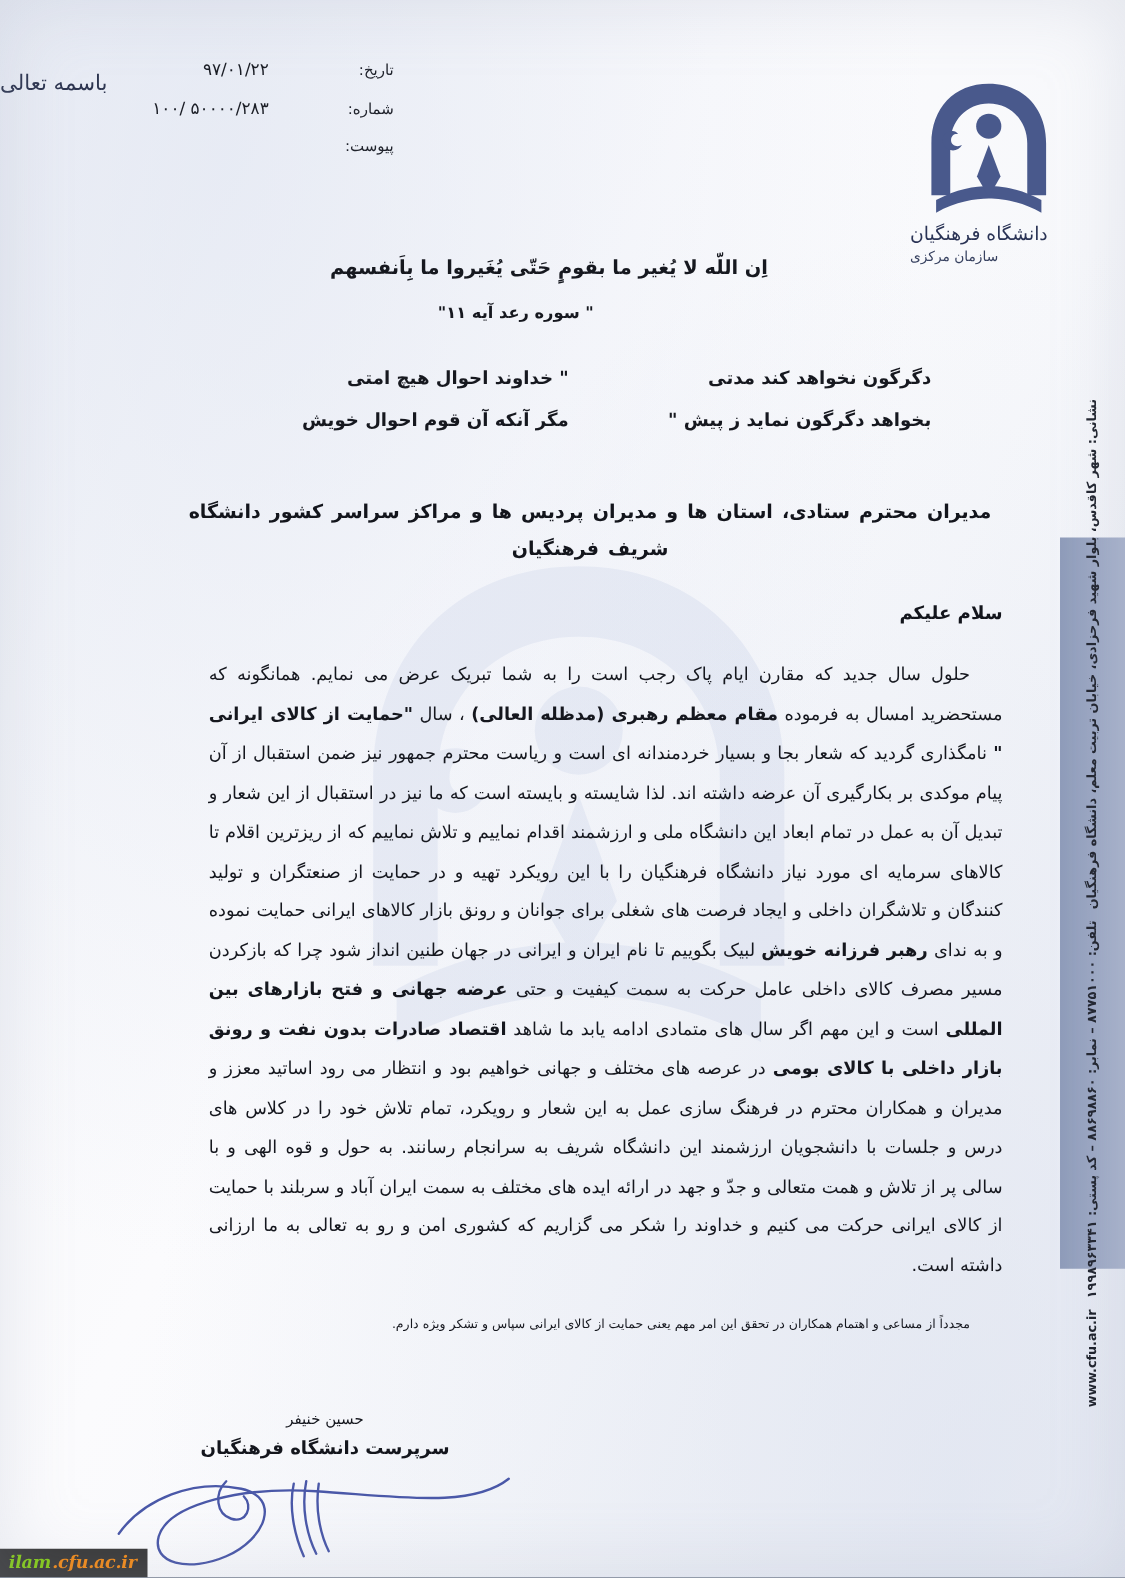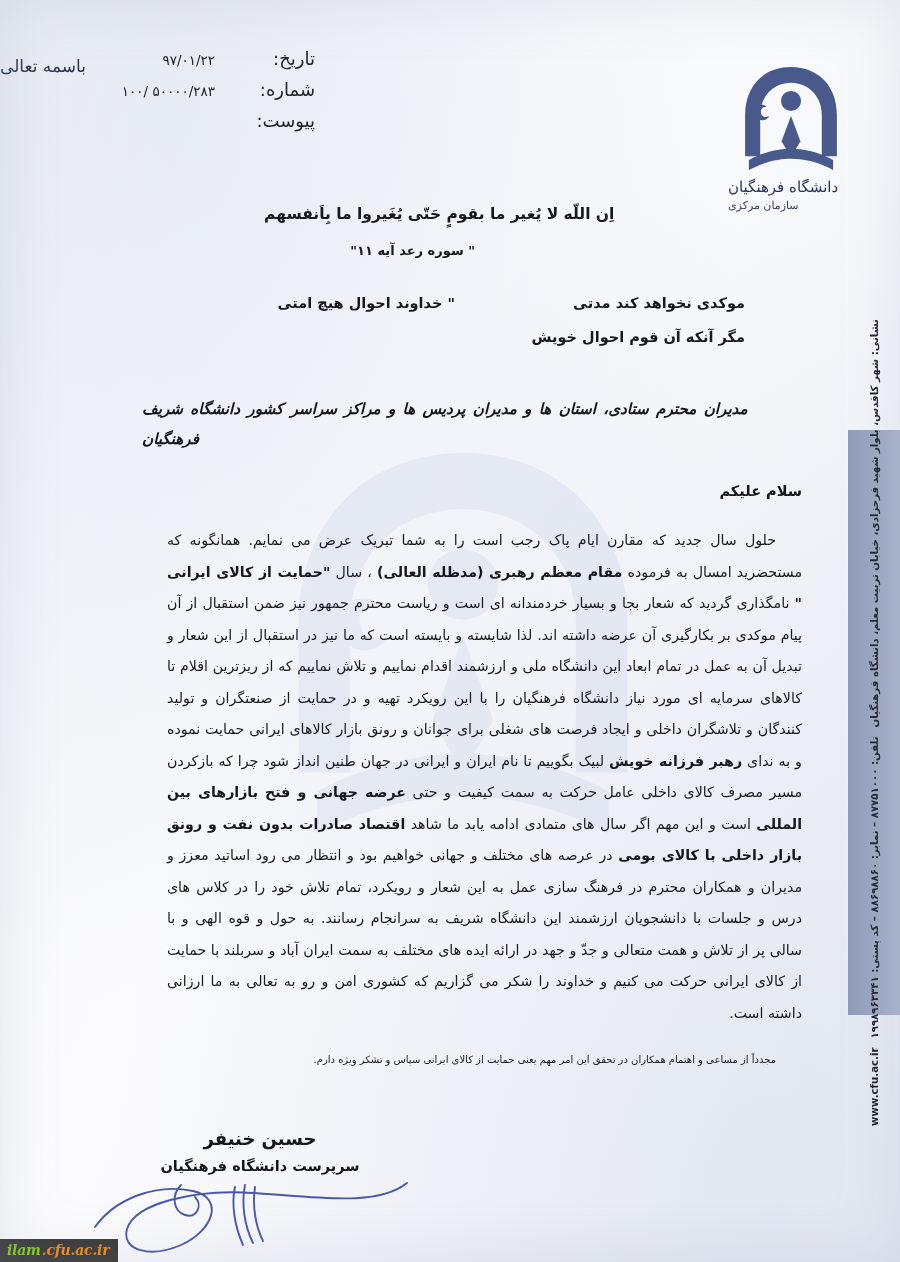--- a/index.html
+++ b/index.html
@@ -95,21 +95,21 @@
     direction: rtl;
   }
   .meta-row {
     display: flex;
     align-items: baseline;
     justify-content: flex-start;
     height: 31px;
   }
   .meta-label {
     width: 66px;
-    font-size: 18px;
+    font-size: 12px;
     color: #20232c;
     text-align: right;
     flex: none;
   }
   .meta-value {
     font-size: 13.5px;
     color: #1a1d25;
     padding-right: 34px;
     letter-spacing: .6px;
     white-space: nowrap;
@@ -179,23 +179,22 @@
 
   
   .addressee {
     position: absolute;
     top: 394px; right: 98px;
     width: 660px;
     font-size: 15.2px;
     font-weight: 700;
     color: #13151c;
     line-height: 2.0;
-    text-align: left;
+    text-align: center;
     word-spacing: 2px;
-    font-style: italic;
   }
 
   .salutation {
     position: absolute;
     top: 483px; right: 98px;
     font-size: 14.5px;
     font-weight: 700;
     color: #13151c;
   }
 
@@ -226,22 +225,22 @@
   }
 
   
   .sign-block {
     position: absolute;
     top: 1128px; right: 520px;
     width: 240px;
     text-align: center;
   }
   .sign-name {
-    font-size: 18px;
-    font-weight: 700;
+    font-size: 12px;
+    font-weight: 400;
     color: #14161d;
     letter-spacing: .2px;
   }
   .sign-title {
     font-size: 14.5px;
     font-weight: 700;
     color: #14161d;
     margin-top: 9px;
     letter-spacing: .2px;
   }
@@ -327,24 +326,25 @@
     </svg>
     <div class="logo-caption1">دانشگاه فرهنگیان</div>
     <div class="logo-caption2">سازمان مرکزی</div>
   </div>
 
   <div class="verse">اِن اللّه لا یُغیر ما بقومٍ حَتّی یُغَیروا ما بِاَنفسهم</div>
   <div class="verse-ref">" سوره رعد آیه ۱۱"</div>
 
   <div class="poem">
     <div class="poem-row">
-      <span class="hemistich left">موکدی نخواهد کند مدتی</span>
+      <span class="hemistich left">دگرگون نخواهد کند مدتی</span>
       <span class="hemistich right">" خداوند احوال هیچ امتی</span>
     </div>
     <div class="poem-row">
+      <span class="hemistich left">بخواهد دگرگون نماید ز پیش "</span>
       <span class="hemistich right">مگر آنکه آن قوم احوال خویش</span>
     </div>
   </div>
 
   <div class="addressee">مدیران محترم ستادی، استان ها و مدیران پردیس ها و مراکز سراسر کشور دانشگاه شریف فرهنگیان</div>
 
   <div class="salutation">سلام علیکم</div>
 
   <div class="body-text"><span>حلول سال جدید که مقارن ایام پاک رجب است را به شما تبریک عرض می نمایم. همانگونه که مستحضرید امسال به فرموده </span><b>مقام معظم رهبری (مدظله العالی)</b><span> ، سال </span><b>"حمایت از کالای ایرانی "</b><span> نامگذاری گردید که شعار بجا و بسیار خردمندانه ای است و ریاست محترم جمهور نیز ضمن استقبال از آن پیام موکدی بر بکارگیری آن عرضه داشته اند. لذا شایسته و بایسته است که ما نیز در استقبال از این شعار و تبدیل آن به عمل در تمام ابعاد این دانشگاه ملی و ارزشمند اقدام نماییم و تلاش نماییم که از ریزترین اقلام تا کالاهای سرمایه ای مورد نیاز دانشگاه فرهنگیان را با این رویکرد تهیه و در حمایت از صنعتگران و تولید کنندگان و تلاشگران داخلی و ایجاد فرصت های شغلی برای جوانان و رونق بازار کالاهای ایرانی حمایت نموده و به ندای </span><b>رهبر فرزانه خویش</b><span> لبیک بگوییم تا نام ایران و ایرانی در جهان طنین انداز شود چرا که بازکردن مسیر مصرف کالای داخلی عامل حرکت به سمت کیفیت و حتی </span><b>عرضه جهانی و فتح بازارهای بین المللی</b><span> است و این مهم اگر سال های متمادی ادامه یابد ما شاهد </span><b>اقتصاد صادرات بدون نفت و رونق بازار داخلی با کالای بومی</b><span> در عرصه های مختلف و جهانی خواهیم بود و انتظار می رود اساتید معزز و مدیران و همکاران محترم در فرهنگ سازی عمل به این شعار و رویکرد، تمام تلاش خود را در کلاس های درس و جلسات با دانشجویان ارزشمند این دانشگاه شریف به سرانجام رسانند. به حول و قوه الهی و با سالی پر از تلاش و همت متعالی و جدّ و جهد در ارائه ایده های مختلف به سمت ایران آباد و سربلند با حمایت از کالای ایرانی حرکت می کنیم و خداوند را شکر می گزاریم که کشوری امن و رو به تعالی به ما ارزانی داشته است.</span></div>
 

